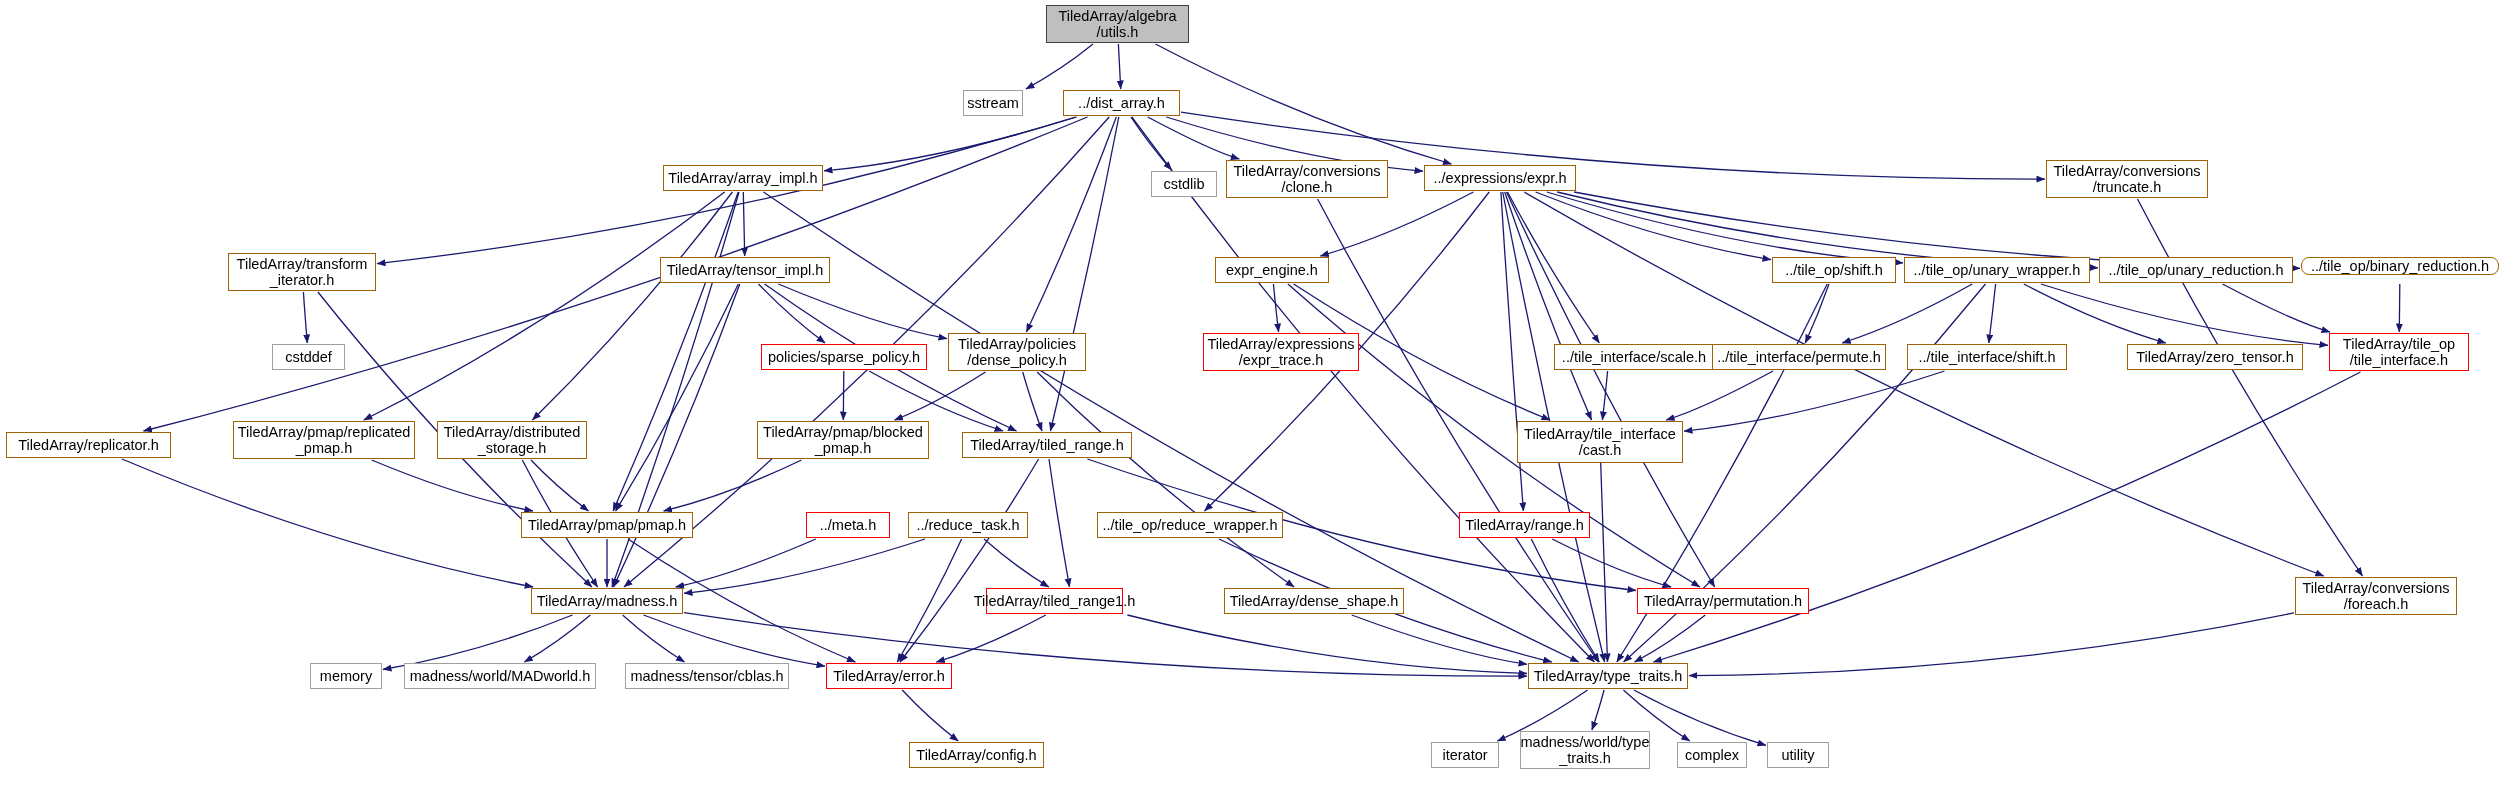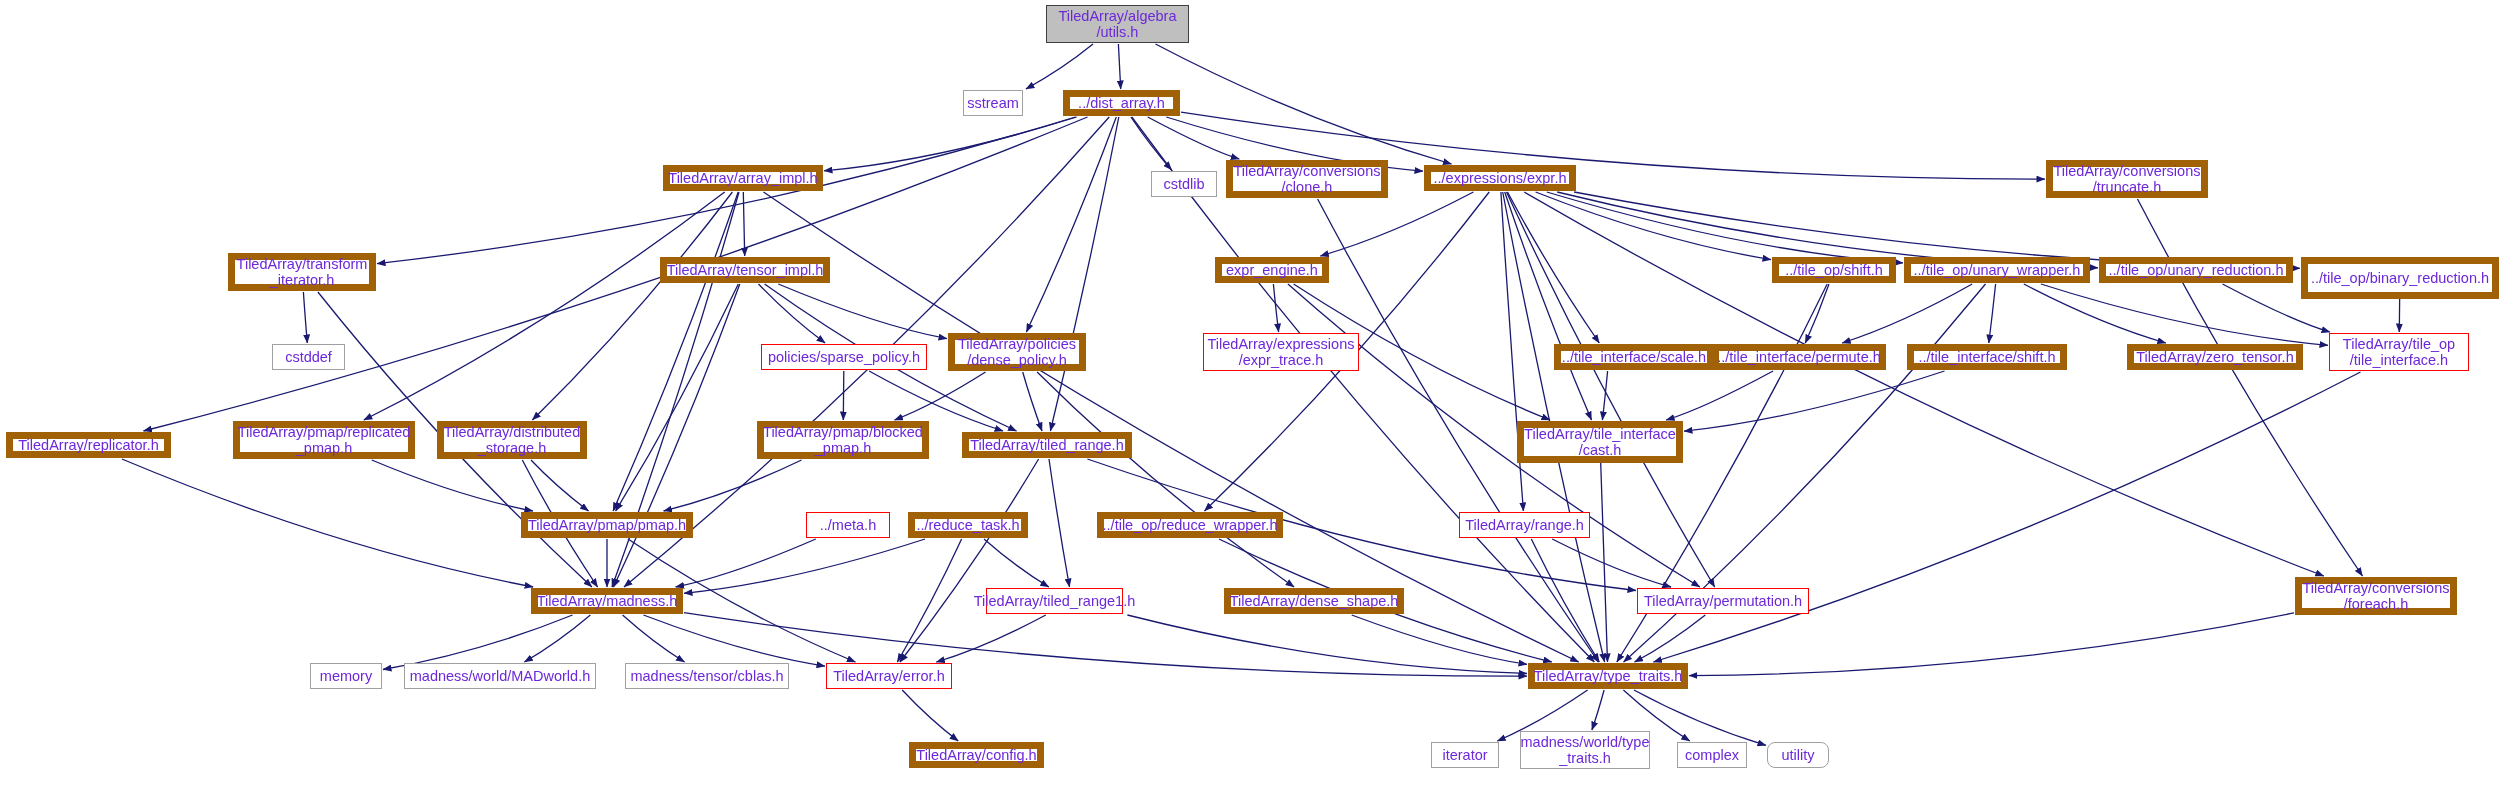--- a/index.html
+++ b/index.html
@@ -26,28 +26,28 @@
   }
   .node {
     position: absolute;
     box-sizing: border-box;
     display: flex;
     align-items: center;
     justify-content: center;
     text-align: center;
     line-height: 1.12;
     font-size: 14.5px;
-    color: #6d28d9;
+    color: #000000;
     background: #ffffff;
     border: 1px solid #808080;
     white-space: pre-line;
     padding: 1px 4px;
     z-index: 5;
   }
-  .node.kind-normal   { border: 7px solid #a16207; }
+  .node.kind-normal   { border: 1px solid #a16207; }
   .node.kind-system   { border: 1px solid #a0a0a0; }
   .node.kind-expand   { border: 1px solid #ff0000; }
   .node.kind-root {
     border: 1px solid #404040;
     background: #bfbfbf;
   }
 </style>
 </head>
 <body>
 
@@ -168,21 +168,21 @@
       <div class="node kind-normal" style="left: 1424px; top: 165px; width: 152px; height: 26px;">../expressions/expr.h</div>
       <div class="node kind-normal" style="left: 2046px; top: 160px; width: 162px; height: 38px;">TiledArray/conversions
 /truncate.h</div>
       <div class="node kind-normal" style="left: 228px; top: 253px; width: 148px; height: 38px;">TiledArray/transform
 _iterator.h</div>
       <div class="node kind-normal" style="left: 660px; top: 257px; width: 170px; height: 26px;">TiledArray/tensor_impl.h</div>
       <div class="node kind-normal" style="left: 1215px; top: 257px; width: 114px; height: 26px;">expr_engine.h</div>
       <div class="node kind-normal" style="left: 1772px; top: 257px; width: 124px; height: 26px;">../tile_op/shift.h</div>
       <div class="node kind-normal" style="left: 1904px; top: 257px; width: 186px; height: 26px;">../tile_op/unary_wrapper.h</div>
       <div class="node kind-normal" style="left: 2099px; top: 257px; width: 194px; height: 26px;">../tile_op/unary_reduction.h</div>
-      <div class="node kind-normal" style="left: 2301px; top: 257px; width: 198px; height: 42px;">../tile_op/binary_reduction.h</div>
+      <div class="node kind-normal" style="left: 2301px; top: 257px; width: 198px; height: 18px; border-radius: 8px;">../tile_op/binary_reduction.h</div>
       <div class="node kind-system" style="left: 272px; top: 344px; width: 73px; height: 26px;">cstddef</div>
       <div class="node kind-expand" style="left: 761px; top: 344px; width: 166px; height: 26px;">policies/sparse_policy.h</div>
       <div class="node kind-normal" style="left: 948px; top: 333px; width: 138px; height: 38px;">TiledArray/policies
 /dense_policy.h</div>
       <div class="node kind-expand" style="left: 1203px; top: 333px; width: 156px; height: 38px;">TiledArray/expressions
 /expr_trace.h</div>
       <div class="node kind-normal" style="left: 1529px; top: 344px; width: 160px; height: 26px; margin-left: 25px;">../tile_interface/scale.h</div>
       <div class="node kind-normal" style="left: 1712px; top: 344px; width: 174px; height: 26px;">../tile_interface/permute.h</div>
       <div class="node kind-normal" style="left: 1907px; top: 344px; width: 160px; height: 26px;">../tile_interface/shift.h</div>
       <div class="node kind-normal" style="left: 2127px; top: 344px; width: 176px; height: 26px;">TiledArray/zero_tensor.h</div>
@@ -212,15 +212,15 @@
       <div class="node kind-system" style="left: 310px; top: 663px; width: 72px; height: 26px;">memory</div>
       <div class="node kind-system" style="left: 404px; top: 663px; width: 192px; height: 26px;">madness/world/MADworld.h</div>
       <div class="node kind-system" style="left: 625px; top: 663px; width: 164px; height: 26px;">madness/tensor/cblas.h</div>
       <div class="node kind-expand" style="left: 826px; top: 663px; width: 126px; height: 26px;">TiledArray/error.h</div>
       <div class="node kind-normal" style="left: 1528px; top: 663px; width: 160px; height: 26px;">TiledArray/type_traits.h</div>
       <div class="node kind-normal" style="left: 909px; top: 742px; width: 135px; height: 26px;">TiledArray/config.h</div>
       <div class="node kind-system" style="left: 1431px; top: 742px; width: 68px; height: 26px;">iterator</div>
       <div class="node kind-system" style="left: 1520px; top: 731px; width: 130px; height: 38px;">madness/world/type
 _traits.h</div>
       <div class="node kind-system" style="left: 1677px; top: 742px; width: 70px; height: 26px;">complex</div>
-      <div class="node kind-system" style="left: 1767px; top: 742px; width: 62px; height: 26px; border-radius: 8px;">utility</div>
+      <div class="node kind-system" style="left: 1767px; top: 742px; width: 62px; height: 26px;">utility</div>
     </div>
 </div>
 
 </body></html>

